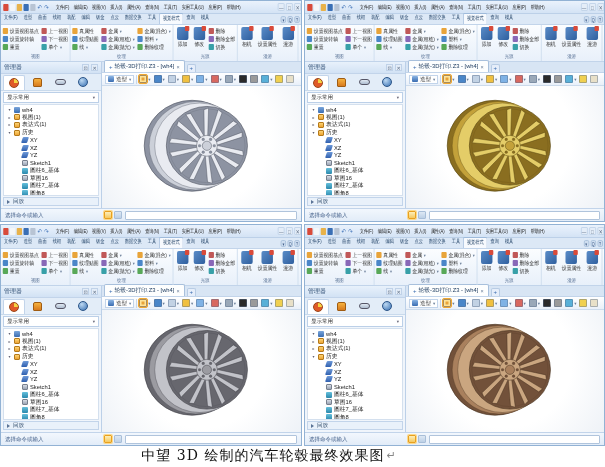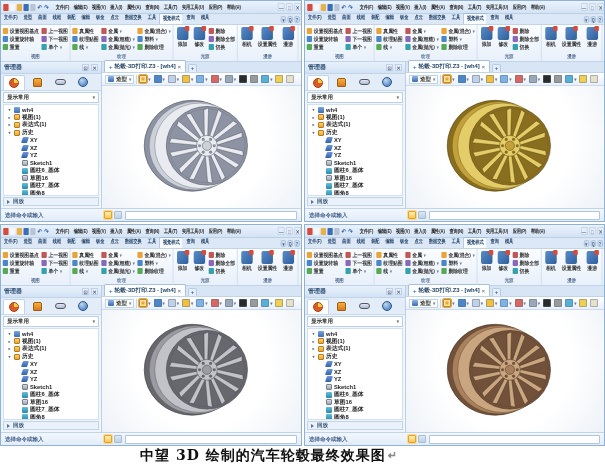--- a/index.html
+++ b/index.html
@@ -1,17 +1,17 @@
 <!DOCTYPE html>
 <html><head>
 <meta charset="utf-8">
 <style>
   * { margin:0; padding:0; box-sizing:border-box; }
   body { width:605px; font-family:"Liberation Sans", sans-serif; background:#fff; }
-  .page { width:538px; height:467px; background:#fff;font-weight:bold; }
+  .page { width:538px; height:467px; background:#fff; }
   .grid { display:grid; grid-template-columns:302px 301px; grid-template-rows:222px 222px; gap:2px; }
 
   
   .panel { border:1px solid #92b2d4; background:#eef4fb; display:flex; flex-direction:column; overflow:hidden; font-size:6px; color:#333; }
 
   
   .titlebar { height:13px; flex:none; background:linear-gradient(#eaf2fc,#d4e3f5); border-bottom:1px solid #bcd0e8;
               display:flex; align-items:center; white-space:nowrap; overflow:hidden;
               transform:scaleX(.75); transform-origin:0 50%; width:134%; }
   .qa { display:flex; align-items:center; gap:2px; padding:0 3px; }

